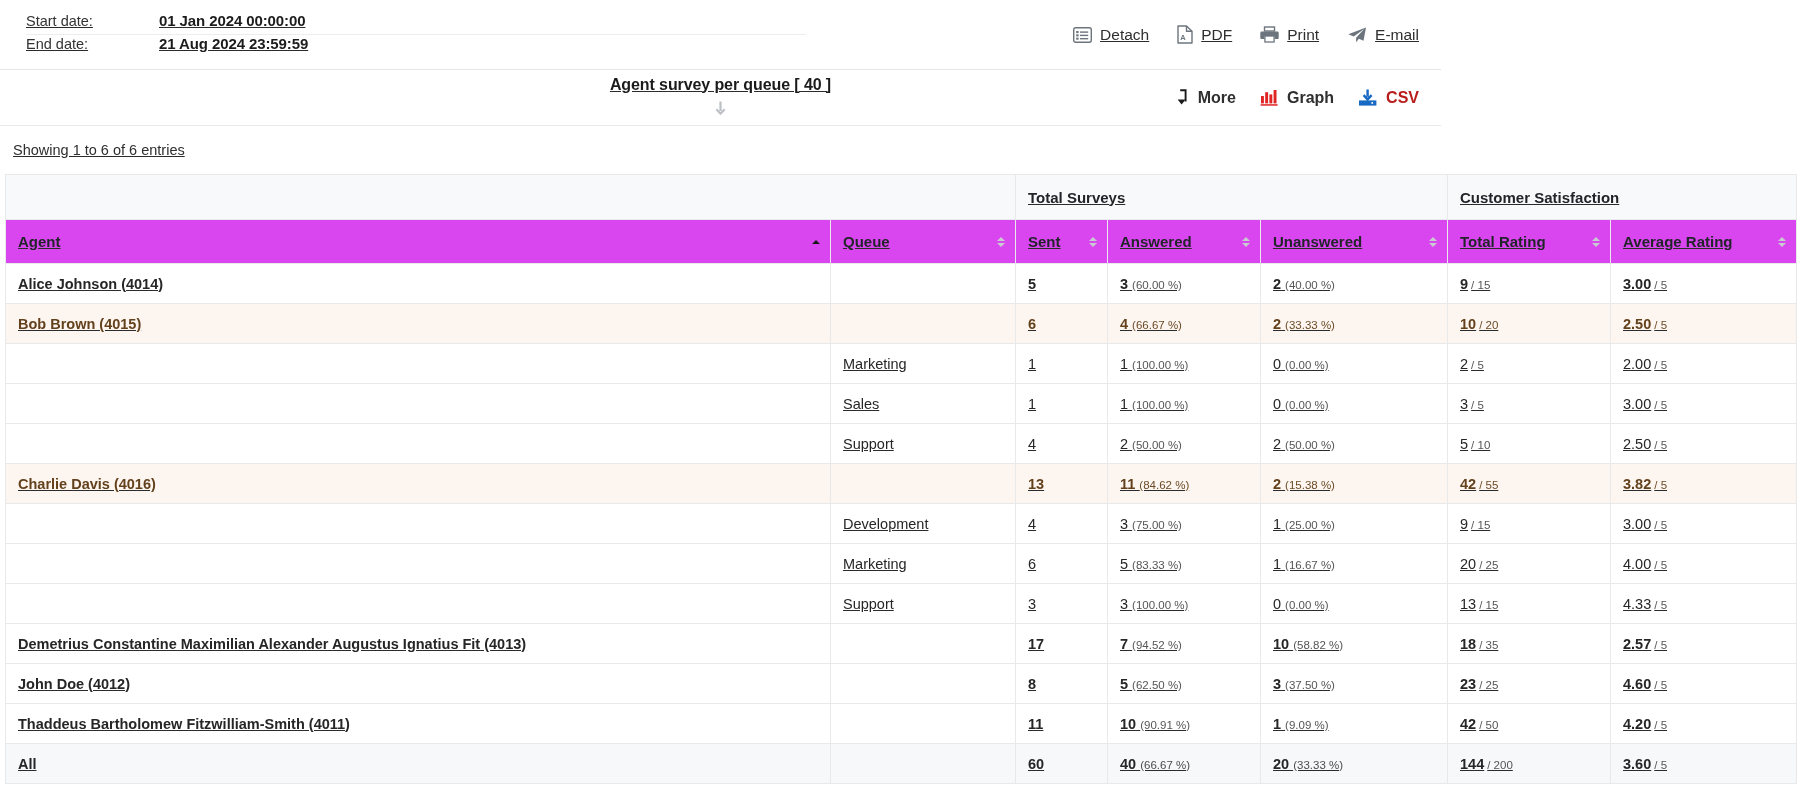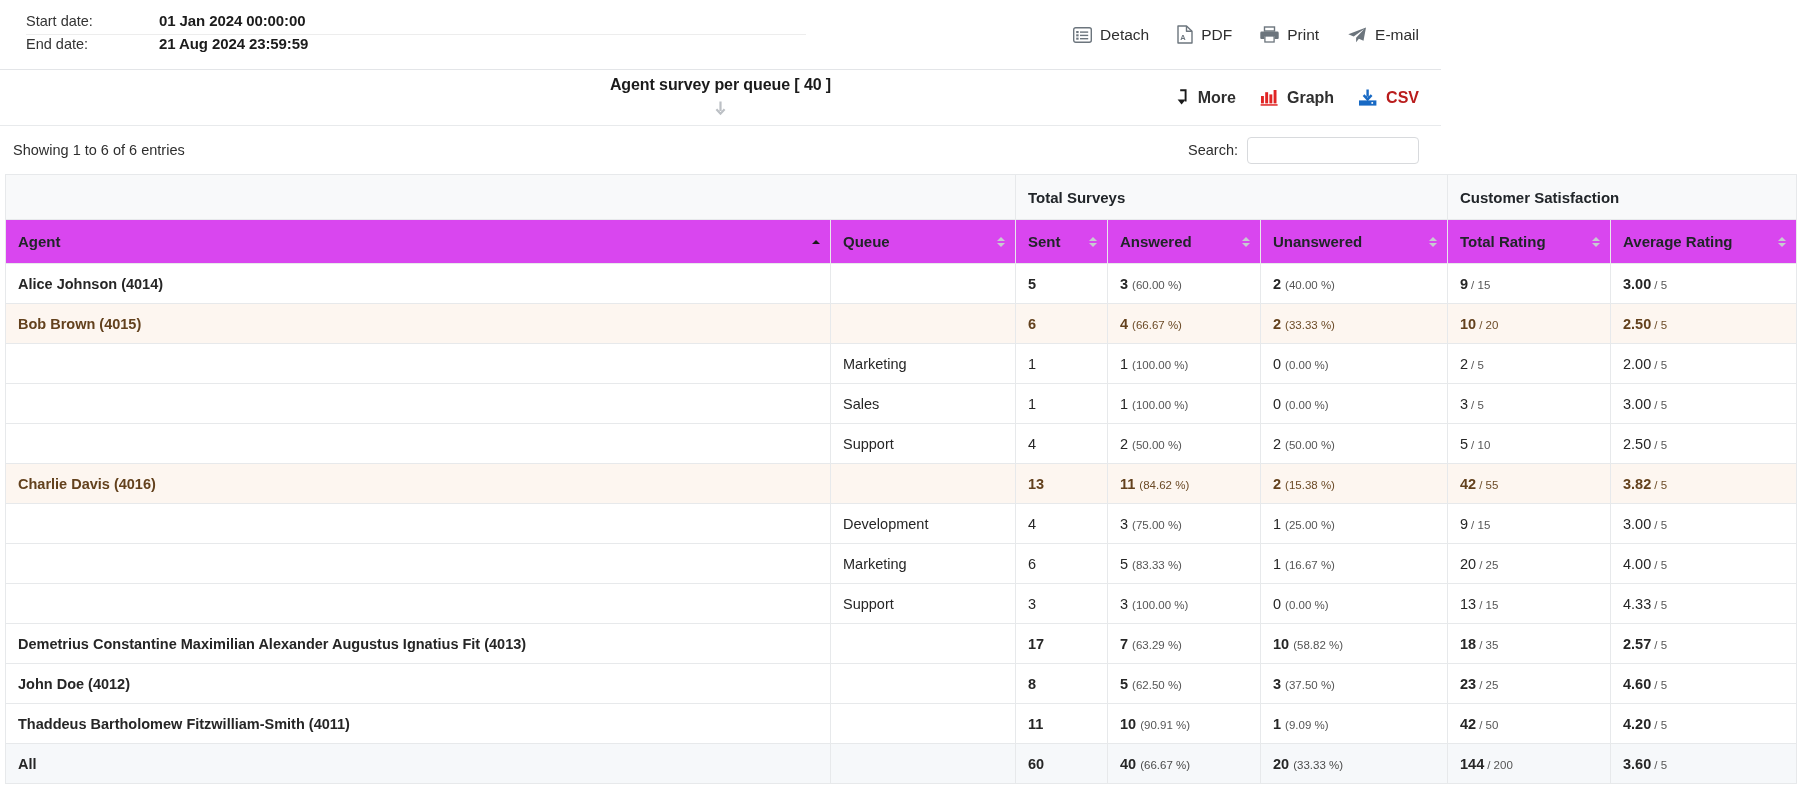--- a/index.html
+++ b/index.html
@@ -4,21 +4,21 @@
 <style>
   * { box-sizing: border-box; }
   html, body {
     margin: 0; padding: 0;
     width: 1817px; height: 804px;
     background: #ffffff;
     font-family: "Liberation Sans", sans-serif;
     color: #2b2b2b;
     overflow: hidden;
   }
-  .page { width: 1441px; height: 804px; position: relative; background: #fff; }
+  .page { width: 1441px; height: 804px; position: relative; background: #fff; text-decoration: underline; }
 
   
   .topbar {
     height: 70px;
     border-bottom: 1px solid #e3e5e8;
     display: flex; align-items: center;
     padding: 0 22px 0 26px;
     position: relative;
   }
   .daterange { display: flex; flex-direction: column; gap: 0; }
@@ -229,24 +229,20 @@
             <rect x="13.4" y="13.1" width="1.7" height="1.7" fill="#fff"></rect>
           </svg>
         </span>
         <span>CSV</span>
       </div>
     </div>
   </div>
 
   <div class="inforow">
     <span class="showing">Showing 1 to 6 of 6 entries</span>
-    <div class="searchbox">
-      <label>Search:</label>
-      <input type="text" value="" placeholder="" style="">
-    </div>
   </div>
 
   <div class="tablewrap">
     <table class="report">
       <colgroup>
         <col style="width:825px">
           <col style="width:185px">
         <col style="width:92px">
           <col style="width:153px">
           <col style="width:187px">
@@ -389,21 +385,21 @@
             <td><span class="cellnum">3</span></td>
             <td><span class="cellnum">3 <span class="sub">(100.00 %)</span></span></td>
             <td><span class="cellnum">0 <span class="sub">(0.00 %)</span></span></td>
             <td><span class="cellnum">13<span class="denom">/ 15</span></span></td>
             <td><span class="cellnum">4.33<span class="denom">/ 5</span></span></td>
           </tr>
           <tr class="agentrow">
             <td>Demetrius Constantine Maximilian Alexander Augustus Ignatius Fit (4013)</td>
             <td></td>
             <td><span class="cellnum">17</span></td>
-            <td><span class="cellnum">7 <span class="sub">(63.29 %)</span></span></td>
+            <td><span class="cellnum">7 <span class="sub">(94.52 %)</span></span></td>
             <td><span class="cellnum">10 <span class="sub">(58.82 %)</span></span></td>
             <td><span class="cellnum">18<span class="denom">/ 35</span></span></td>
             <td><span class="cellnum">2.57<span class="denom">/ 5</span></span></td>
           </tr>
           <tr class="agentrow">
             <td>John Doe (4012)</td>
             <td></td>
             <td><span class="cellnum">8</span></td>
             <td><span class="cellnum">5 <span class="sub">(62.50 %)</span></span></td>
             <td><span class="cellnum">3 <span class="sub">(37.50 %)</span></span></td>

